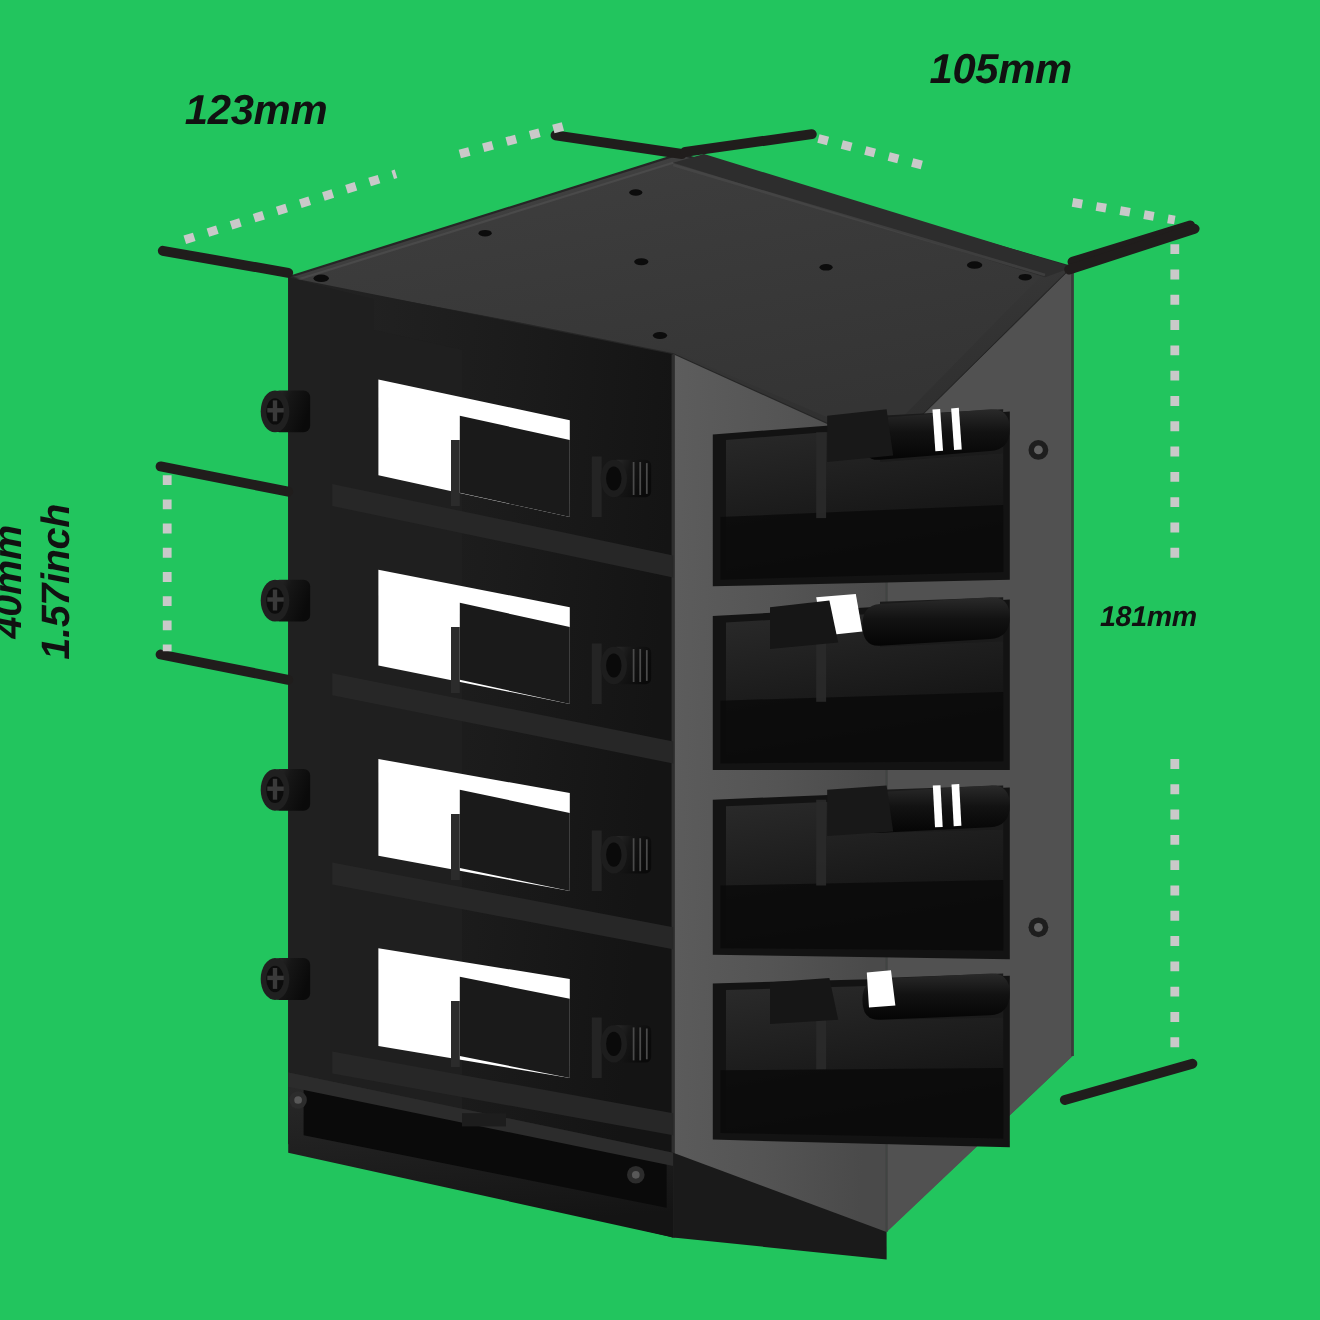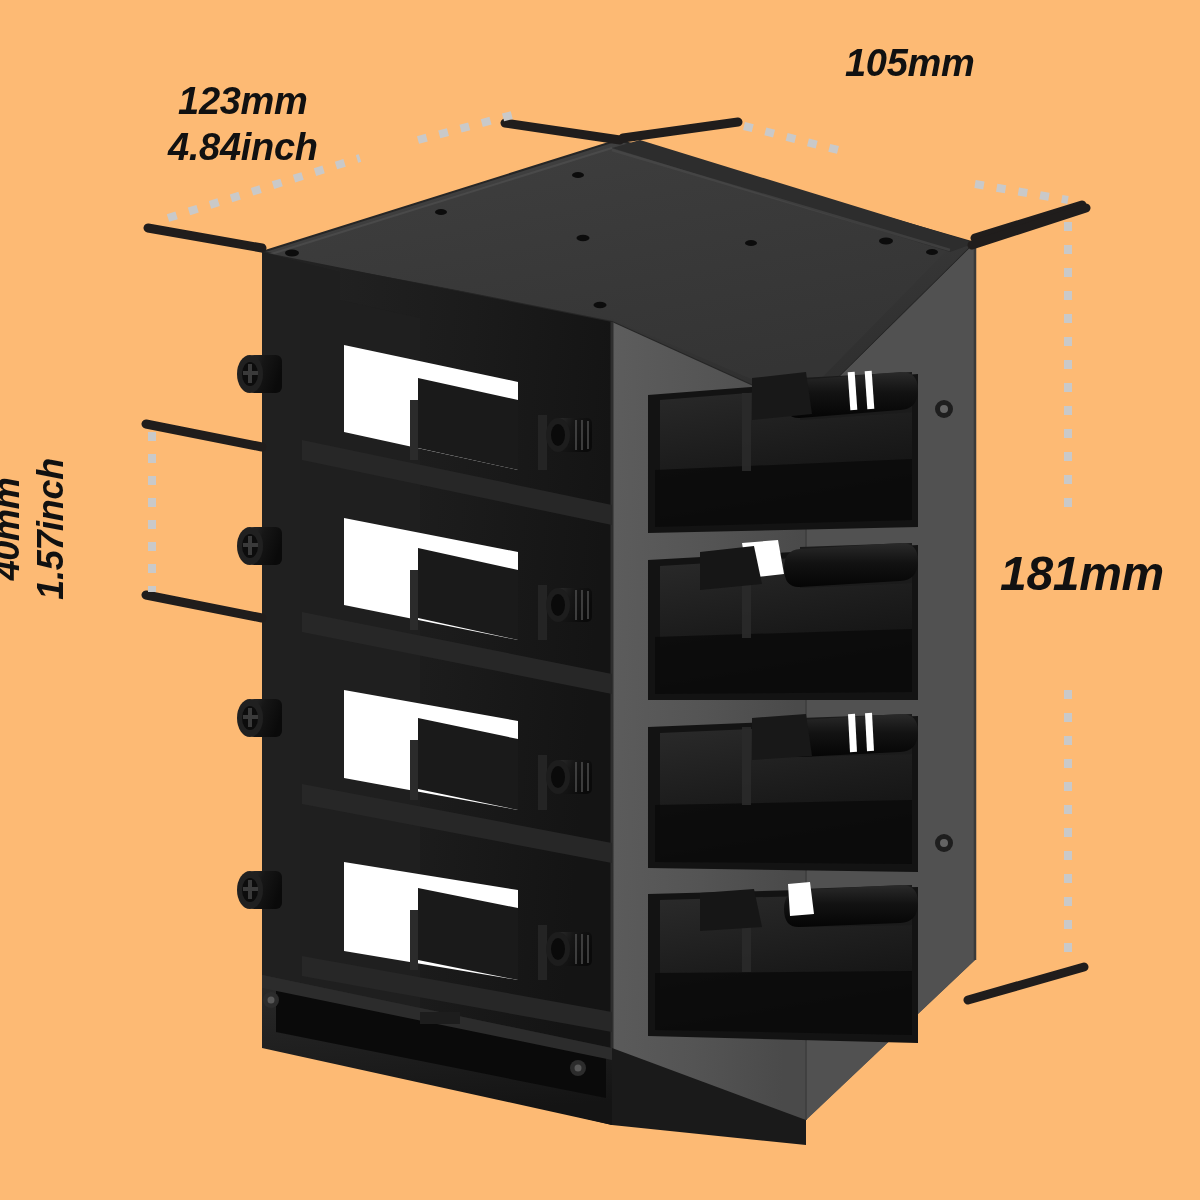--- a/index.html
+++ b/index.html
@@ -4,21 +4,21 @@
 <style>
   html, body {
     margin: 0;
     padding: 0;
     background: #ffffff;
   }
   #stage {
     position: relative;
     width: 1200px;
     height: 1200px;
-    background: #fdba74;
+    background: #22c55e;
     overflow: hidden;
     font-family: "Liberation Sans", sans-serif;
   }
   #scene {
     position: absolute;
     inset: 0;
     width: 1200px;
     height: 1200px;
   }
   .dim-label {
@@ -41,21 +41,21 @@
     font-size: 38px;
   }
   #label-depth {
     left: 845px;
     top: 40px;
     font-size: 38px;
   }
   #label-height {
     left: 1000px;
     top: 545px;
-    font-size: 48px;
+    font-size: 26px;
   }
   #label-bay {
     left: -42px;
     top: 485px;
     font-size: 36px;
     transform: rotate(-90deg);
     transform-origin: center center;
   }
 </style>
 </head>
@@ -351,21 +351,20 @@
 
     <g>
       <line x1="146" y1="424" x2="262" y2="447" stroke="#201d1c" stroke-width="9" stroke-linecap="round"></line>
       <line x1="146" y1="595" x2="262" y2="618" stroke="#201d1c" stroke-width="9" stroke-linecap="round"></line>
       <line x1="152" y1="432" x2="152" y2="592" stroke="#c9c9c9" stroke-width="8" stroke-linecap="butt" stroke-dasharray="9 13"></line>
     </g>
   </svg>
 
   <div class="dim-label" id="label-width">
     <span class="ln">123mm</span>
-    <span class="ln">4.84inch</span>
   </div>
 
   <div class="dim-label" id="label-depth">
     <span class="ln">105mm</span>
   </div>
 
   <div class="dim-label" id="label-height">
     <span class="ln">181mm</span>
   </div>
 

